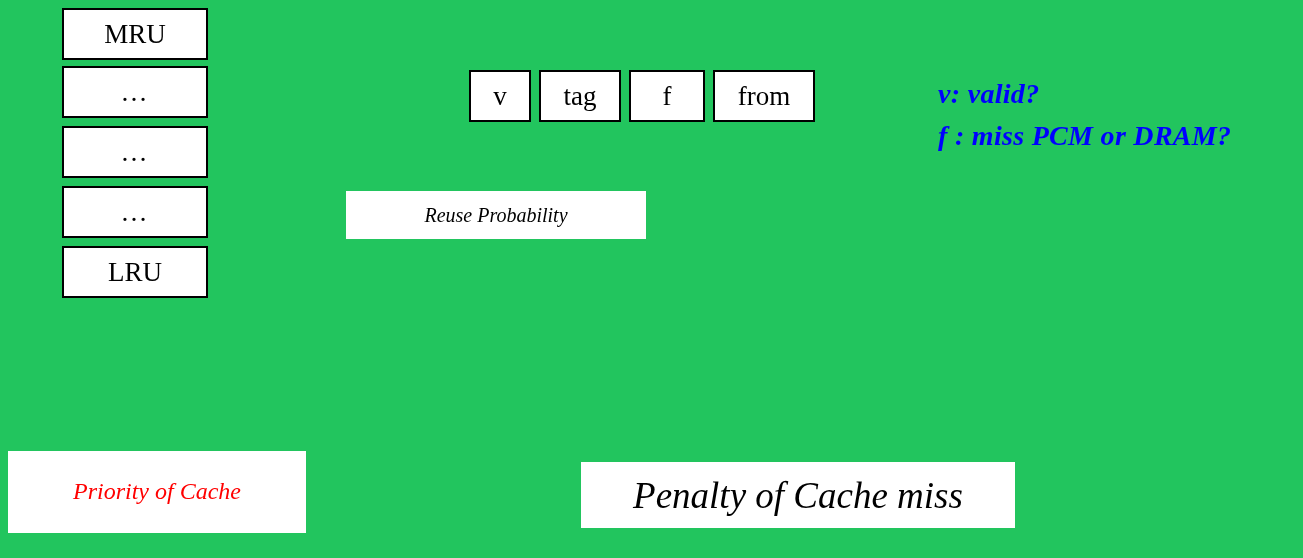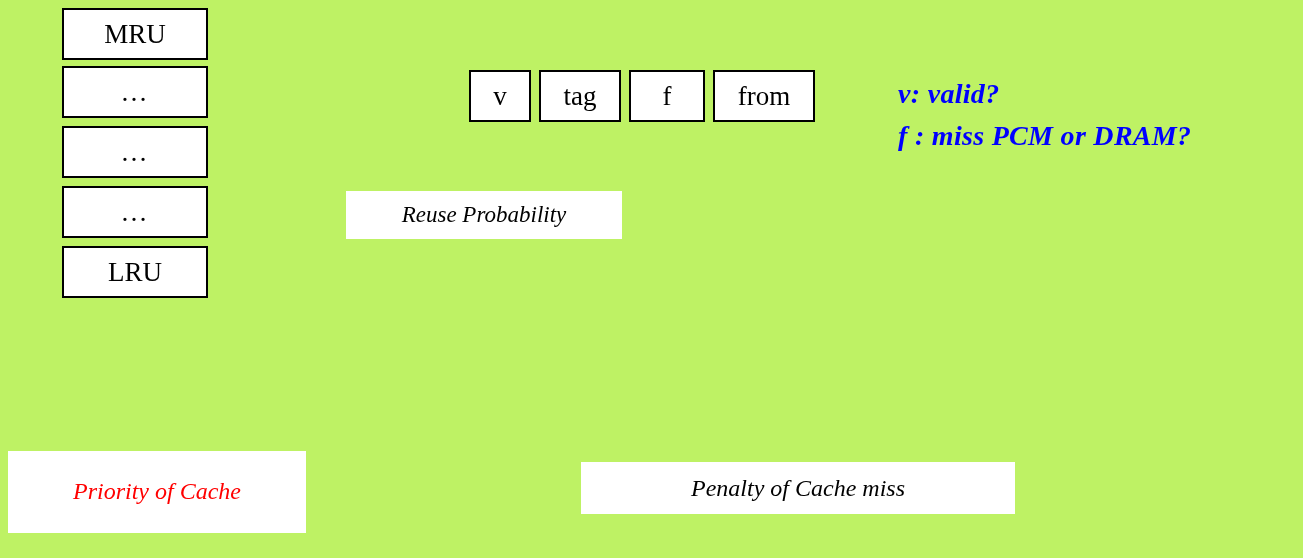--- a/index.html
+++ b/index.html
@@ -4,21 +4,21 @@
 <style>
   html, body {
     margin: 0;
     padding: 0;
     background: #000000;
   }
   #canvas {
     position: relative;
     width: 1303px;
     height: 558px;
-    background: #bef264;
+    background: #22c55e;
     overflow: hidden;
     font-family: "Liberation Serif", serif;
   }
   .cell {
     position: absolute;
     background: #ffffff;
     color: #000000;
     border: 2px solid #000000;
     box-sizing: border-box;
     display: flex;
@@ -62,20 +62,21 @@
 
   .blue-note {
     position: absolute;
     color: #0000ff;
     font-style: italic;
     font-weight: bold;
     font-family: "Liberation Serif", serif;
     white-space: nowrap;
     font-size: 28px;
     letter-spacing: 0.3px;
+    margin-left: 40px;
   }
 
   .red-text {
     color: #ff0000;
   }
 </style>
 </head>
 <body>
 
 <div id="canvas">
@@ -91,21 +92,21 @@
   <div>
     <div class="cell line-cell" style="left:469px; width:62px;">v</div>
     <div class="cell line-cell" style="left:539px; width:82px;">tag</div>
     <div class="cell line-cell" style="left:629px; width:76px;">f</div>
     <div class="cell line-cell" style="left:713px; width:102px;">from</div>
   </div>
 
   <div class="blue-note" style="left:898px; top:78px;">v: valid?</div>
   <div class="blue-note" style="left:898px; top:120px;">f : miss PCM or DRAM?</div>
 
-  <div class="italic-box" style="left:346px; top:191px; width:276px; height:48px; font-size:23px;">Reuse Probability</div>
+  <div class="italic-box" style="left:346px; top:191px; width:300px; height:48px; font-size:20px;">Reuse Probability</div>
 
   <div class="italic-box red-text" style="left:8px; top:451px; width:298px; height:82px; font-size:24px; flex-direction:column; line-height:1.15;">
     <span>Priority of Cache</span>
   </div>
 
-  <div class="italic-box" style="left:581px; top:462px; width:434px; height:52px; font-size:24px;">Penalty of Cache miss</div>
+  <div class="italic-box" style="left:581px; top:462px; width:434px; height:66px; font-size:37px;">Penalty of Cache miss</div>
 
 </div>
 
 </body></html>

